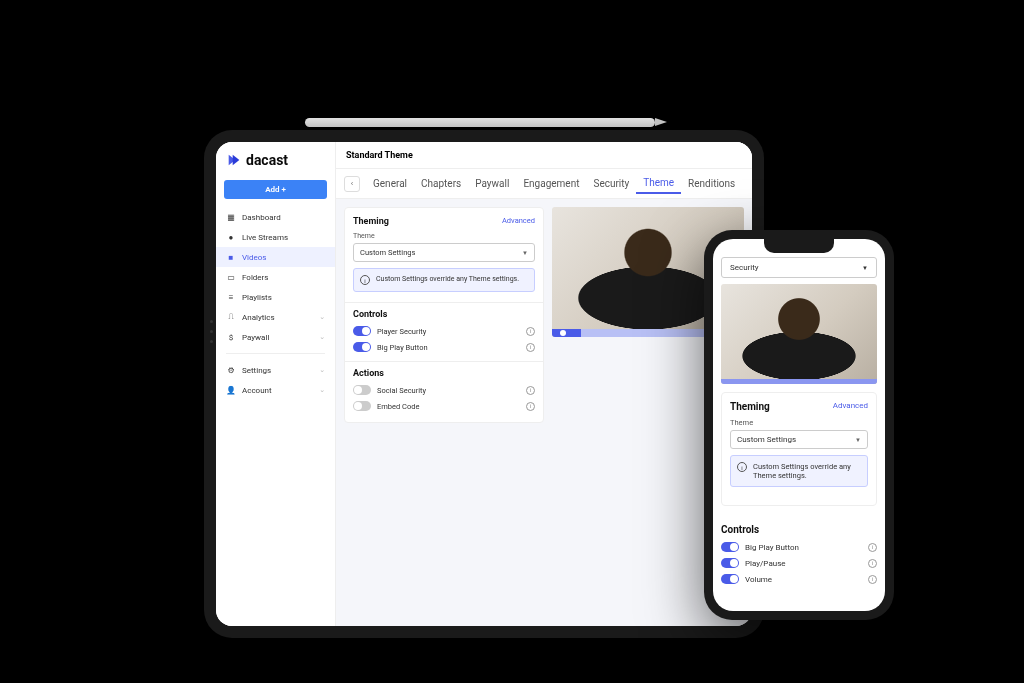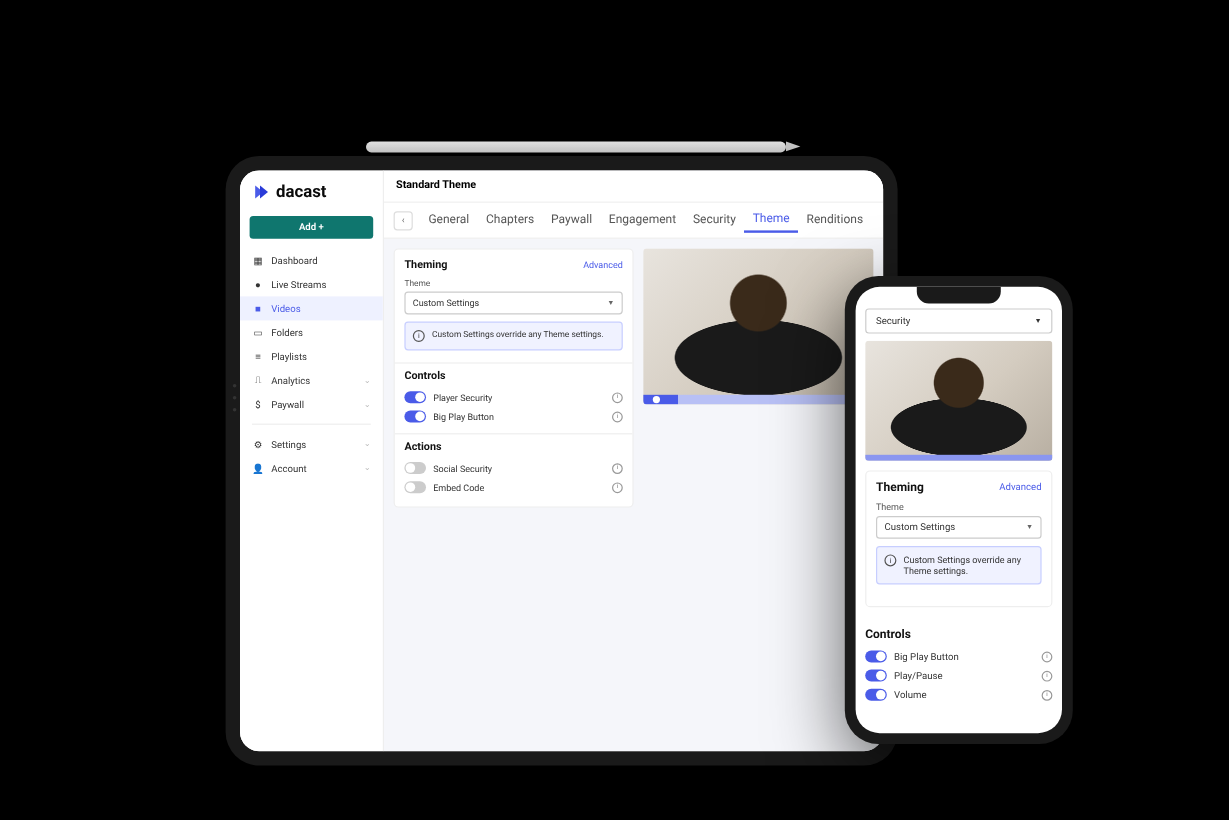--- a/index.html
+++ b/index.html
@@ -1,21 +1,21 @@
 <!DOCTYPE html>
 <html><head>
 <meta charset="utf-8">
 <style>
   * { box-sizing: border-box; margin: 0; padding: 0; }
   body { background: #000; font-family: -apple-system, BlinkMacSystemFont, "Segoe UI", Roboto, sans-serif; width: 1024px; height: 683px; overflow: hidden; position: relative; }
 
   
   .tablet {
     position: absolute;
-    left: 188px; top: 130px;
+    left: 204px; top: 130px;
     width: 560px; height: 508px;
     background: #1a1a1a;
     border-radius: 28px;
     padding: 12px;
     box-shadow: 0 20px 60px rgba(0,0,0,.6);
   }
   .tablet-screen {
     width: 100%; height: 100%;
     background: #fff;
     border-radius: 16px;
@@ -42,21 +42,21 @@
     border-left: 12px solid #d8d8d8;
     border-top: 4.5px solid transparent;
     border-bottom: 4.5px solid transparent;
   }
 
   
   .sidebar { width: 120px; background: #fff; border-right: 1px solid #eee; display: flex; flex-direction: column; font-size: 8px; }
   .logo { display: flex; align-items: center; gap: 4px; padding: 10px 10px 8px; font-weight: 700; font-size: 14px; color: #0a0a0a; }
   .logo svg { width: 16px; height: 16px; }
   .add-btn {
-    margin: 4px 8px 8px; background: #0f766e; color: #fff;
+    margin: 4px 8px 8px; background: #3b82f6; color: #fff;
     text-align: center; padding: 5px 4px; border-radius: 3px; font-size: 8px; font-weight: 600; cursor: pointer;
   }
   .nav-item { display: flex; align-items: center; gap: 6px; padding: 5px 10px; color: #333; cursor: pointer; }
   .nav-item.active { background: #eef1ff; color: #4a5be8; }
   .nav-item .chev { margin-left: auto; color: #bbb; font-size: 7px; }
   .nav-sep { height: 1px; background: #eee; margin: 6px 10px; }
   .nav-icon { width: 10px; height: 10px; display: inline-flex; align-items: center; justify-content: center; }
 
   
   .main { flex: 1; background: #f5f6fa; overflow: hidden; }

